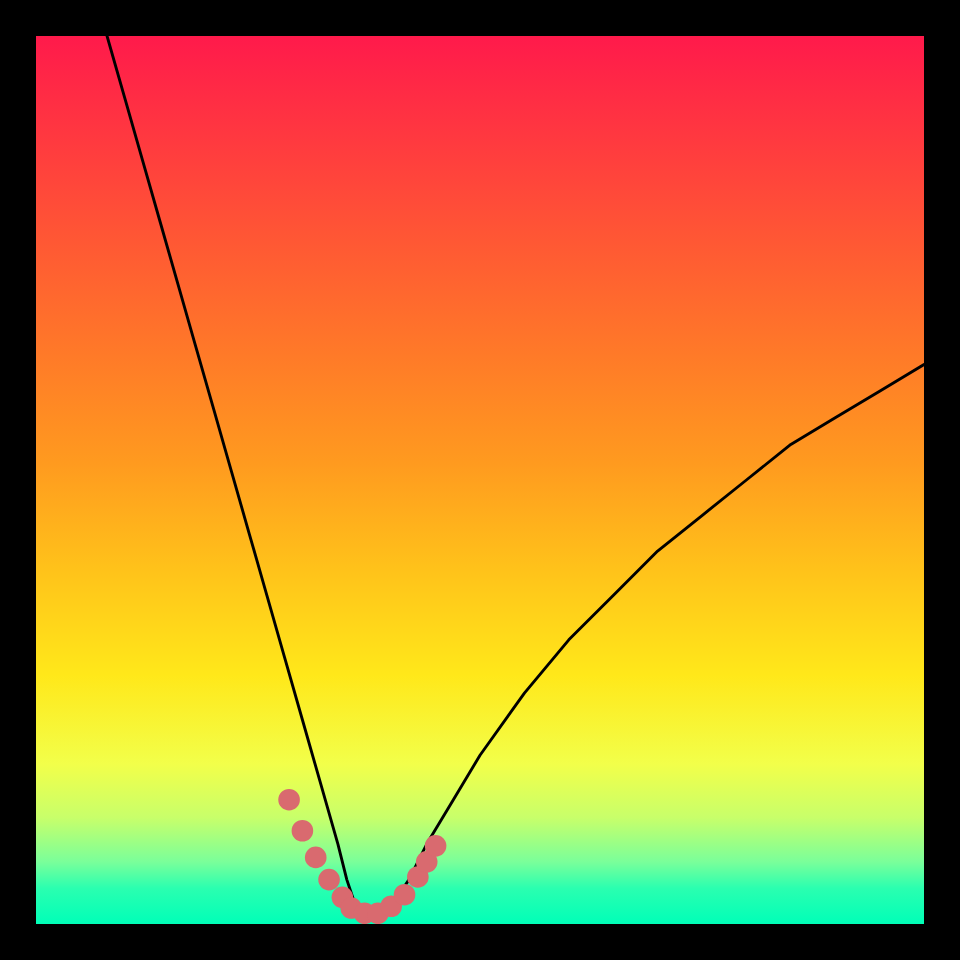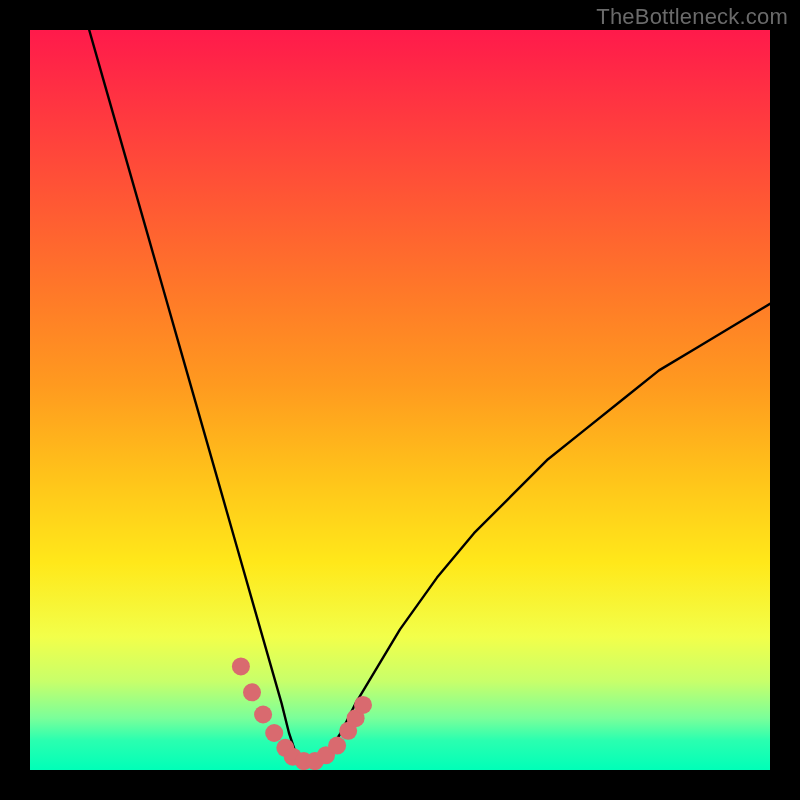--- a/index.html
+++ b/index.html
@@ -53,21 +53,20 @@
     top: 0;
     width: 740px;
     height: 740px;
   }
 </style>
 </head>
 <body>
 
 <div class="frame">
 
-  <div class="watermark">TheBottleneck.com</div>
 
   <div class="plot">
     <svg class="overlay" viewBox="0 0 740 740" preserveAspectRatio="none">
       <path id="curve-path" fill="none" stroke="#000" stroke-width="2.4" stroke-linejoin="round" stroke-linecap="round" d="M59.20 0.00 L74.00 51.80 L88.80 103.60 L103.60 155.40 L118.40 207.20 L133.20 259.00 L148.00 310.80 L162.80 362.60 L177.60 414.40 L192.40 466.20 L207.20 518.00 L222.00 569.80 L236.80 621.60 L251.60 673.40 L259.00 703.00 L266.40 725.20 L273.80 732.60 L281.20 732.60 L296.00 725.20 L310.80 703.00 L325.60 673.40 L347.80 636.40 L370.00 599.40 L407.00 547.60 L444.00 503.20 L481.00 466.20 L518.00 429.20 L555.00 399.60 L592.00 370.00 L629.00 340.40 L666.00 318.20 L703.00 296.00 L740.00 273.80"></path>
       <g id="marker-group">
           <circle cx="210.90" cy="636.40" r="9" fill="#d96a6f"></circle>
           <circle cx="222.00" cy="662.30" r="9" fill="#d96a6f"></circle>
           <circle cx="233.10" cy="684.50" r="9" fill="#d96a6f"></circle>
           <circle cx="244.20" cy="703.00" r="9" fill="#d96a6f"></circle>
           <circle cx="255.30" cy="717.80" r="9" fill="#d96a6f"></circle>

